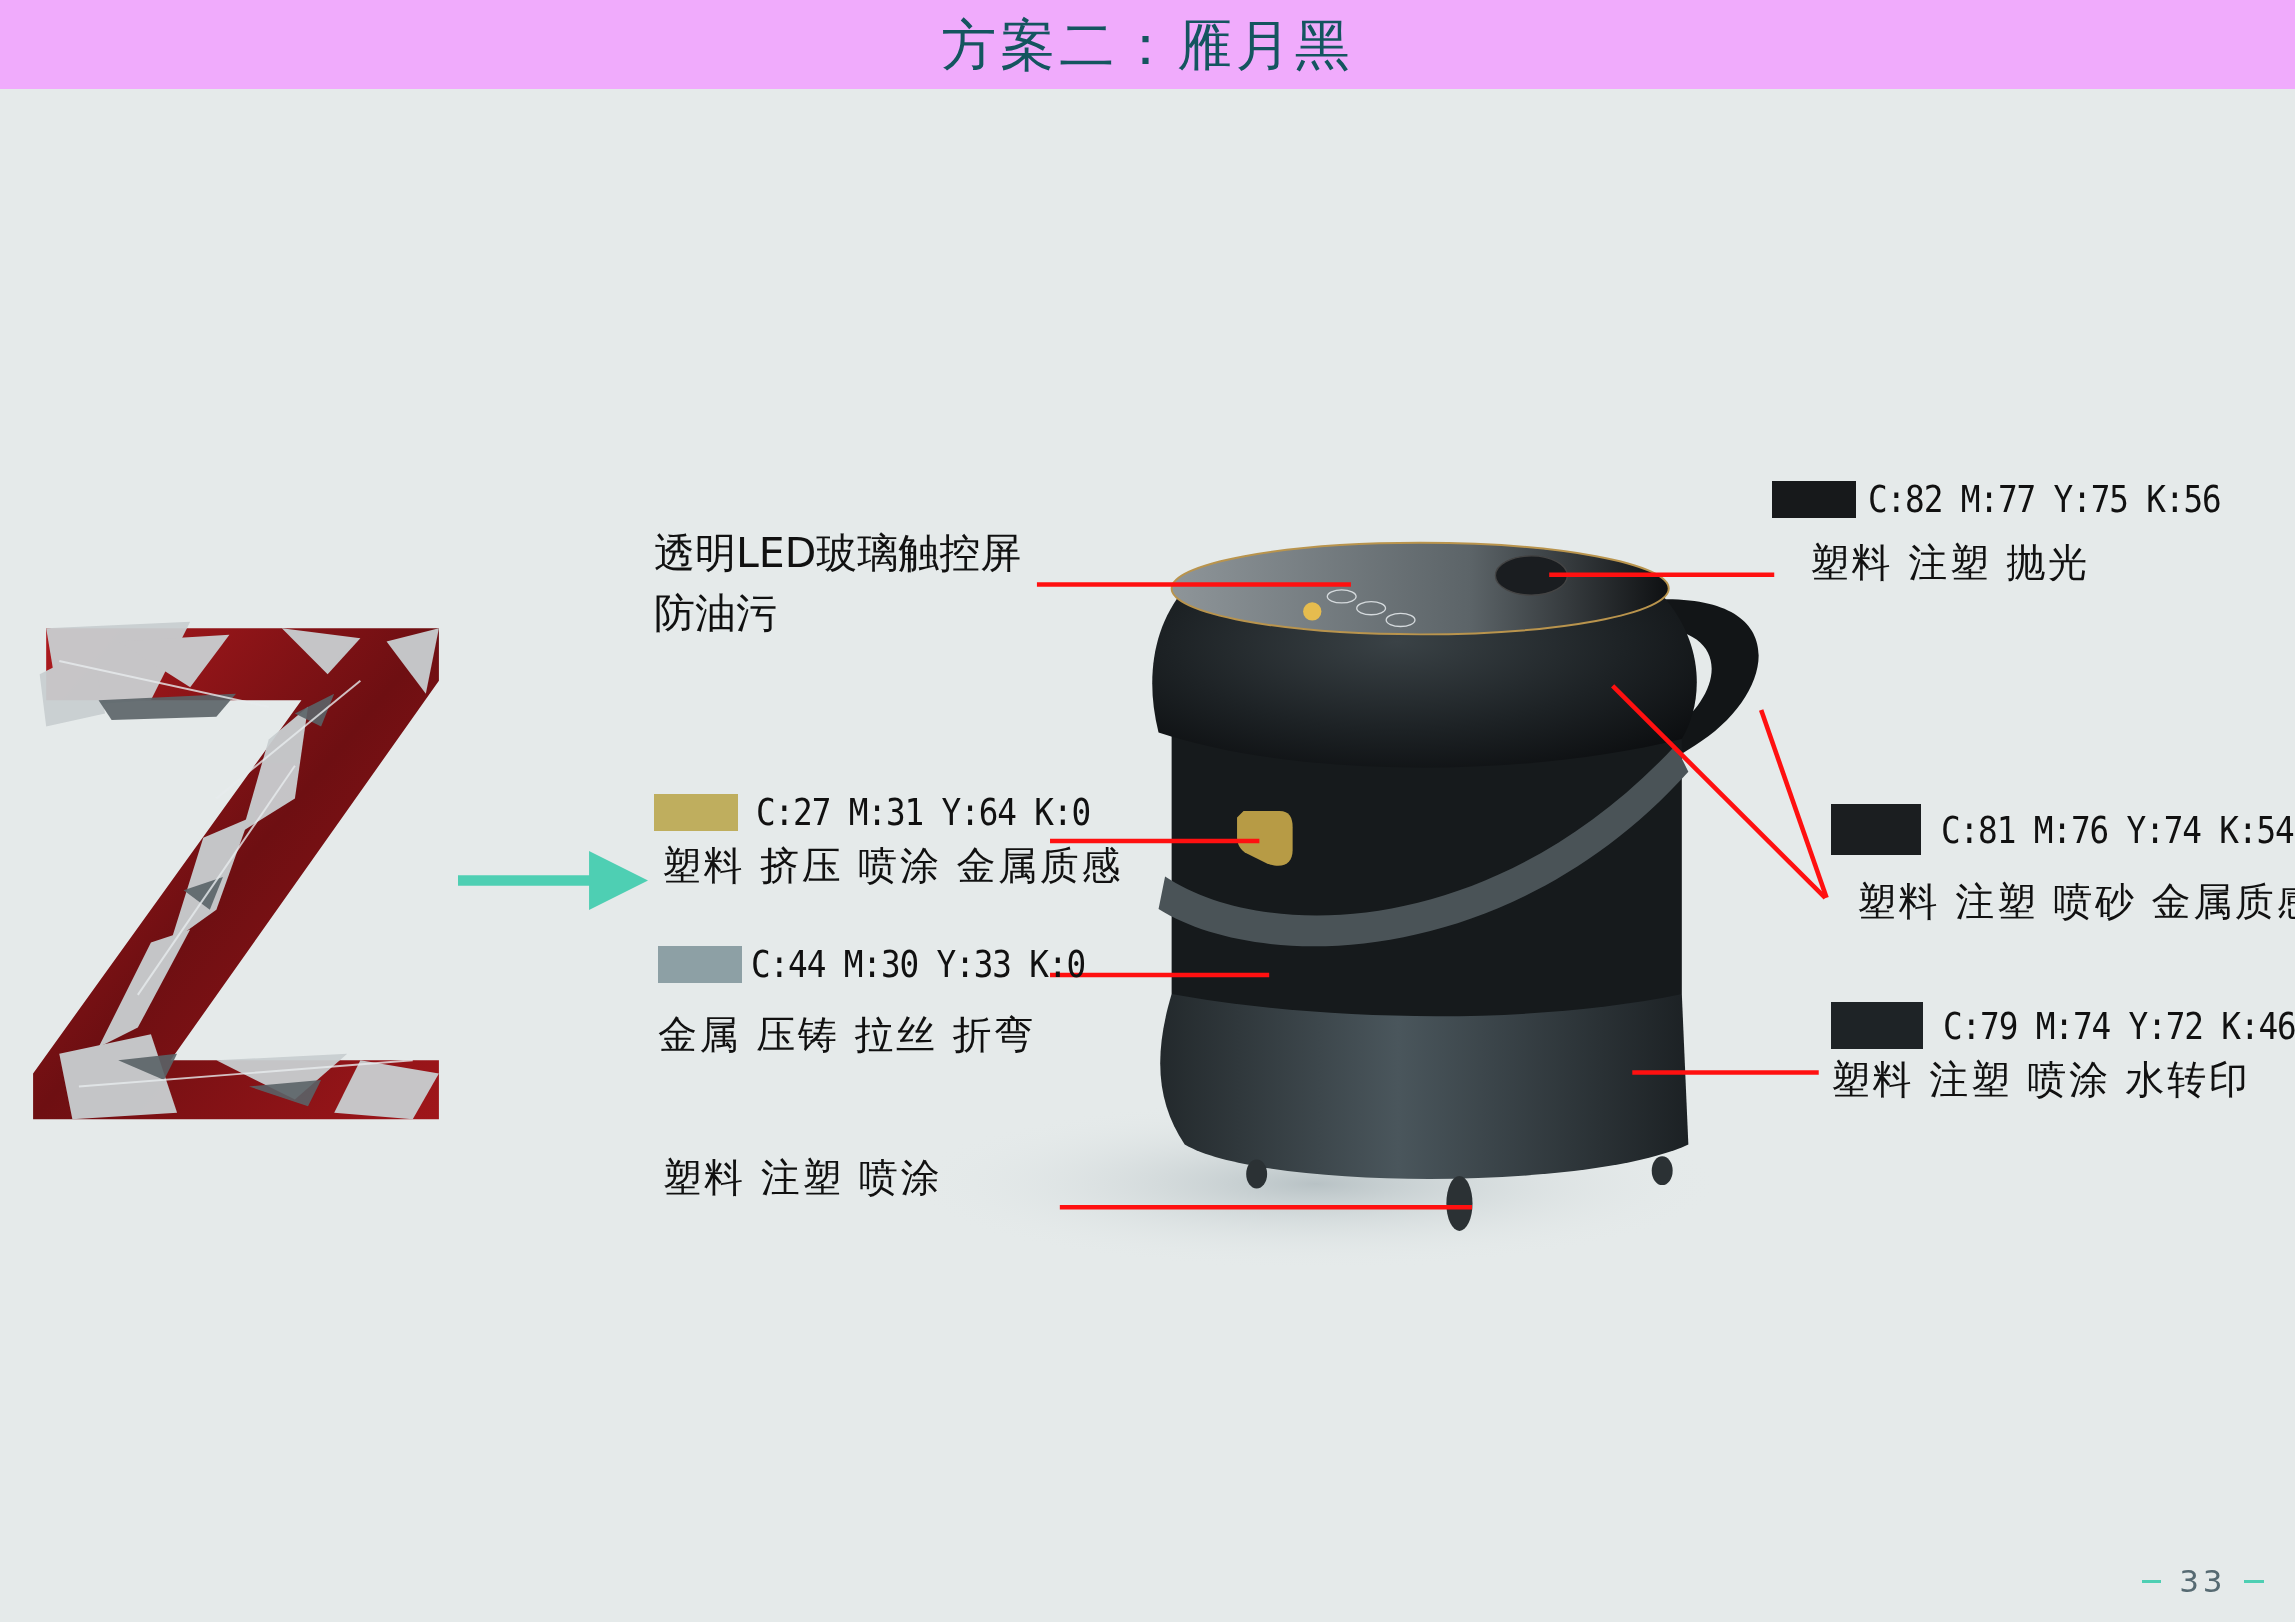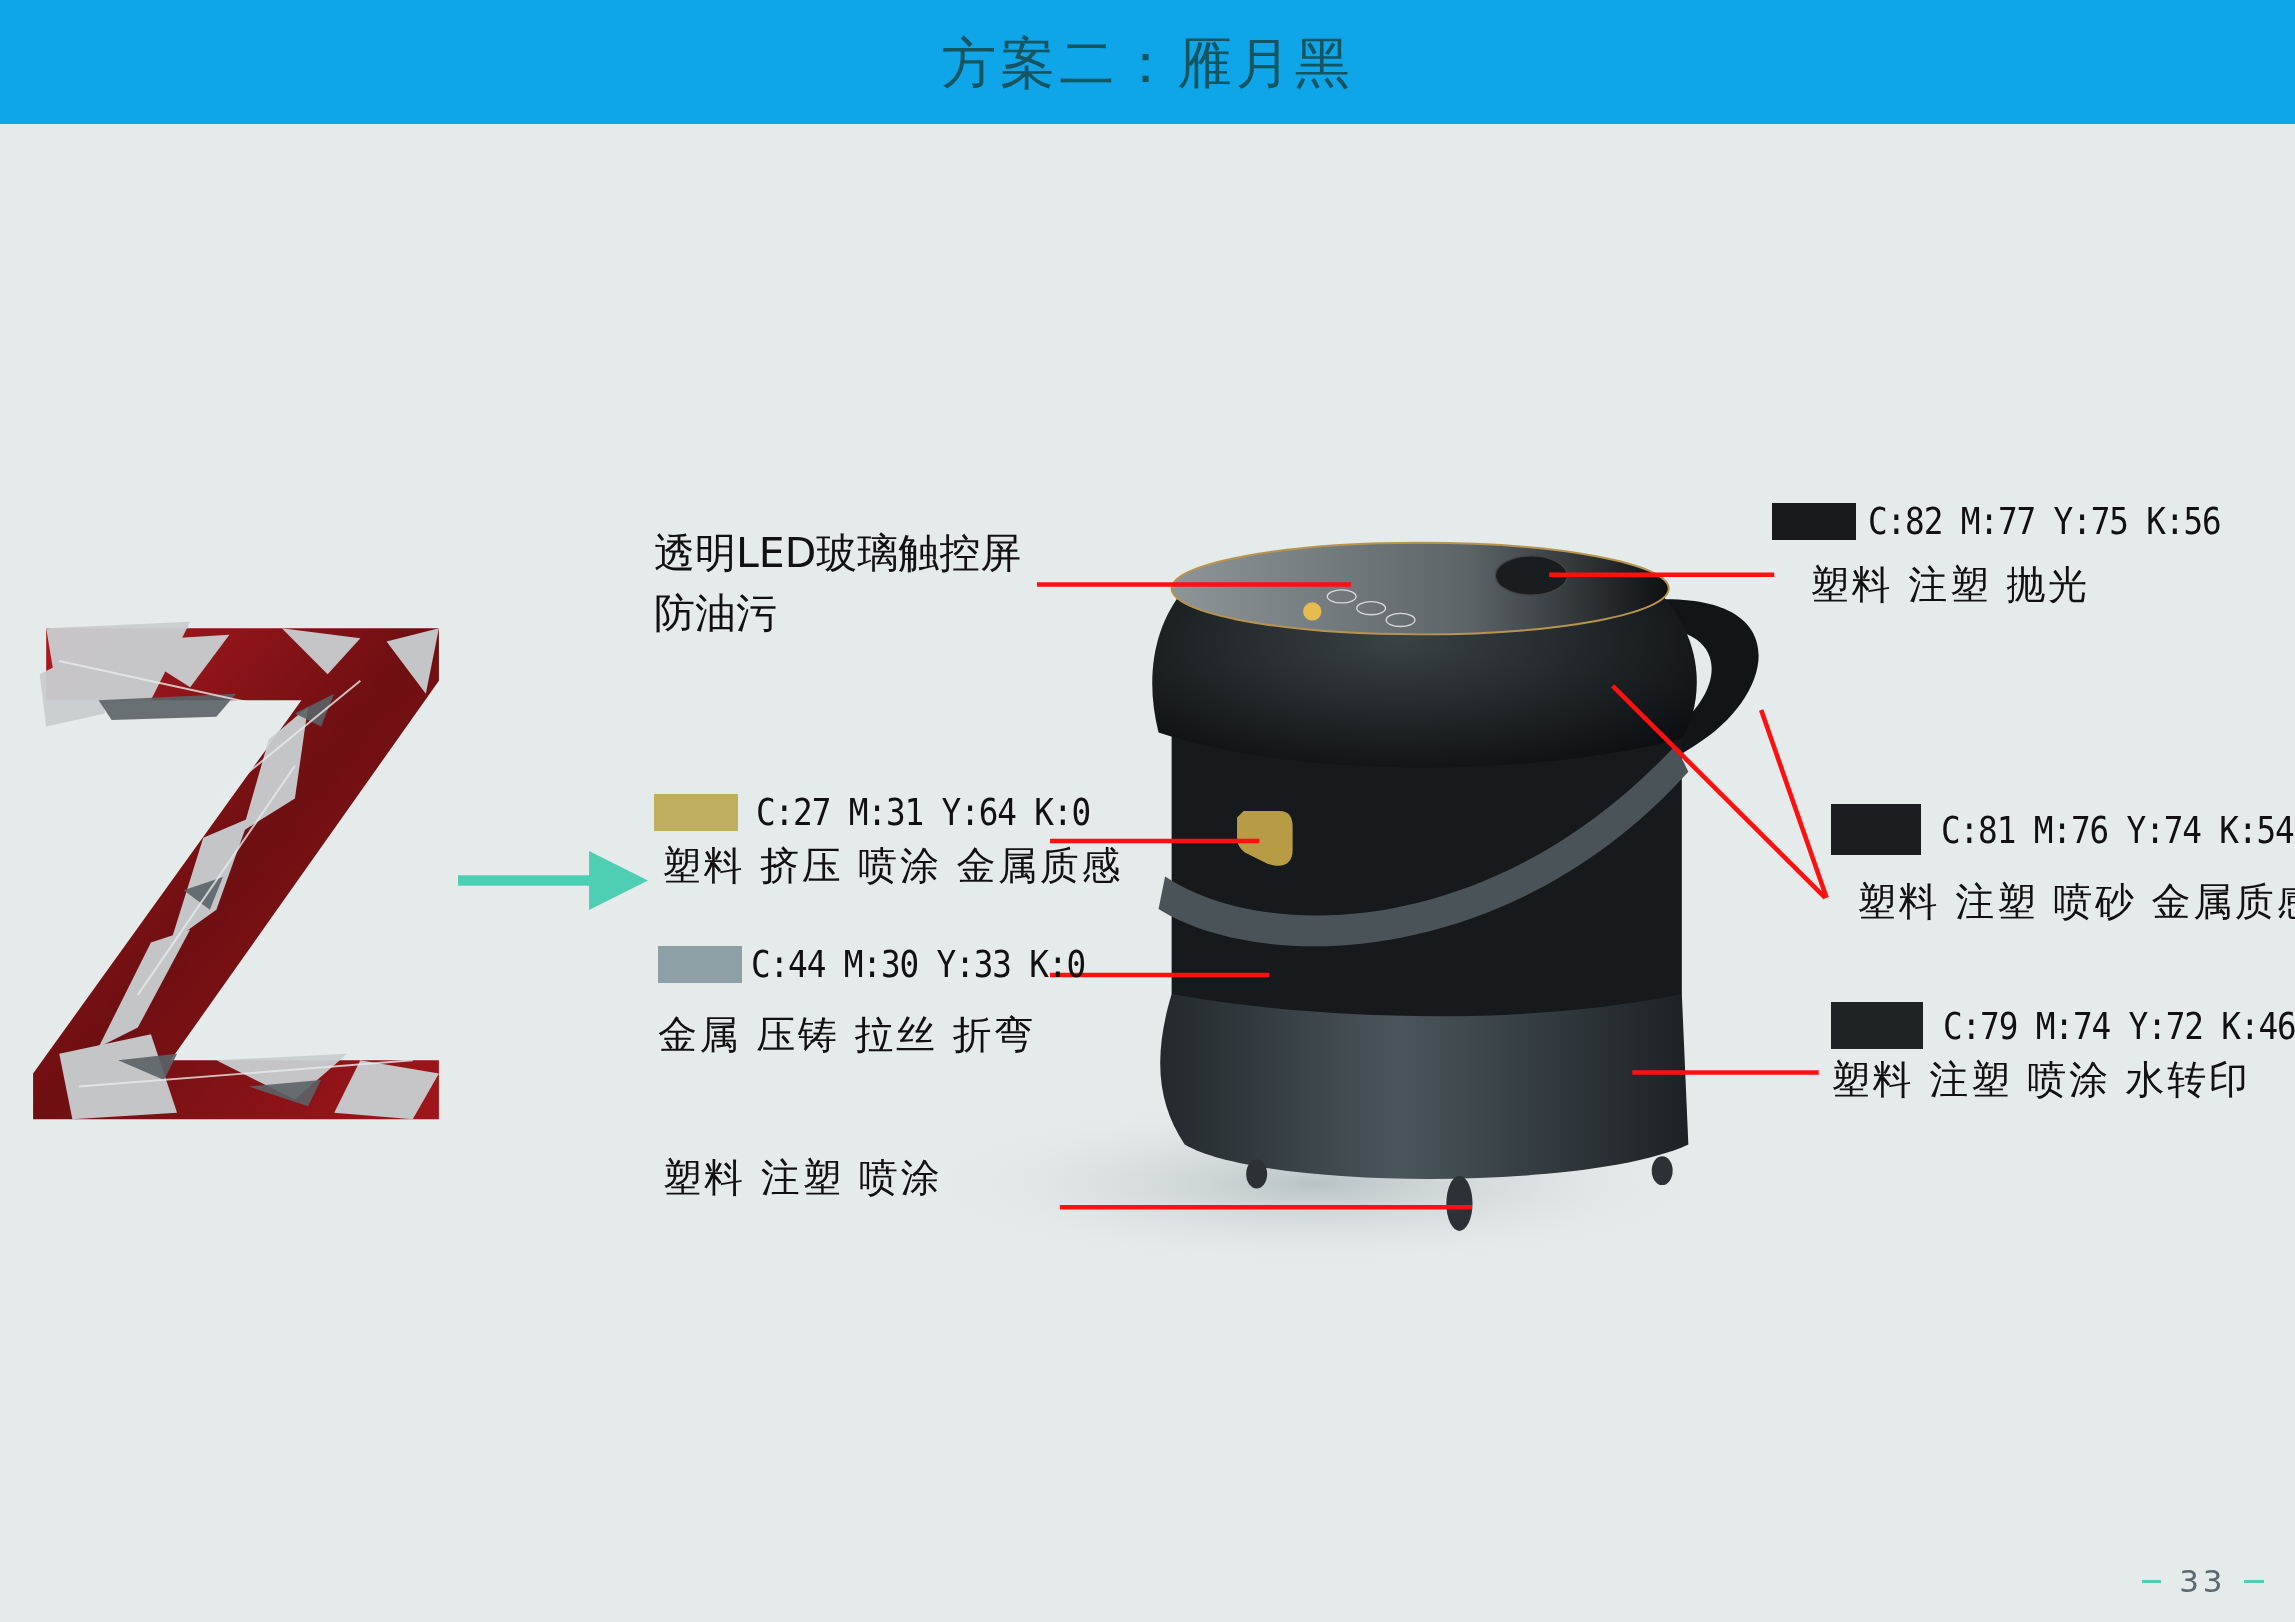--- a/index.html
+++ b/index.html
@@ -3,22 +3,22 @@
 <meta charset="utf-8">
 <style>
   html, body { margin: 0; padding: 0; }
   body {
     width: 2295px; height: 1623px; position: relative; overflow: hidden;
     background: #e5eaea;
     font-family: "DejaVu Sans", "Liberation Sans", sans-serif;
     color: #111;
   }
   .header {
-    position: absolute; left: 0; top: 0; width: 2295px; height: 124px;
-    background: #0ea5e9;
+    position: absolute; left: 0; top: 0; width: 2295px; height: 89px;
+    background: #f0abfc;
     display: flex; align-items: center; justify-content: center;
   }
   .header-title {
     font-size: 55px; color: #14555f; letter-spacing: 3.9px; margin-top: 3.9px;
   }
   .abs { position: absolute; }
 
   
   .z-graphic { left: 19.6px; top: 602px; width: 432px; height: 537px; }
 
@@ -178,21 +178,21 @@
     <span class="swatch" style="background:#8da0a5;"></span>
     <span class="cmyk">C:44 M:30 Y:33 K:0</span>
   </div>
   <div class="process" style="margin-top:22px;">金属 压铸 拉丝 折弯</div>
 </div>
 
 <div class="abs" style="left:656px; top:1131px;">
   <div class="process" style="margin-top:19.6px; margin-left:6.5px;">塑料 注塑 喷涂</div>
 </div>
 
-<div class="abs" style="left:1772px; top:499px;">
+<div class="abs" style="left:1772px; top:477px;">
   <div class="spec-row">
     <span class="swatch" style="background:#17191b;"></span>
     <span class="cmyk" style="margin-left:2.6px;">C:82 M:77 Y:75 K:56</span>
   </div>
   <div class="process" style="margin-top:15px; margin-left:38px;">塑料 注塑 抛光</div>
 </div>
 
 <div class="abs" style="left:1831px; top:804px;">
   <div class="spec-row">
     <span class="swatch" style="background:#1b1e20; height:51px; width:90px;"></span>

